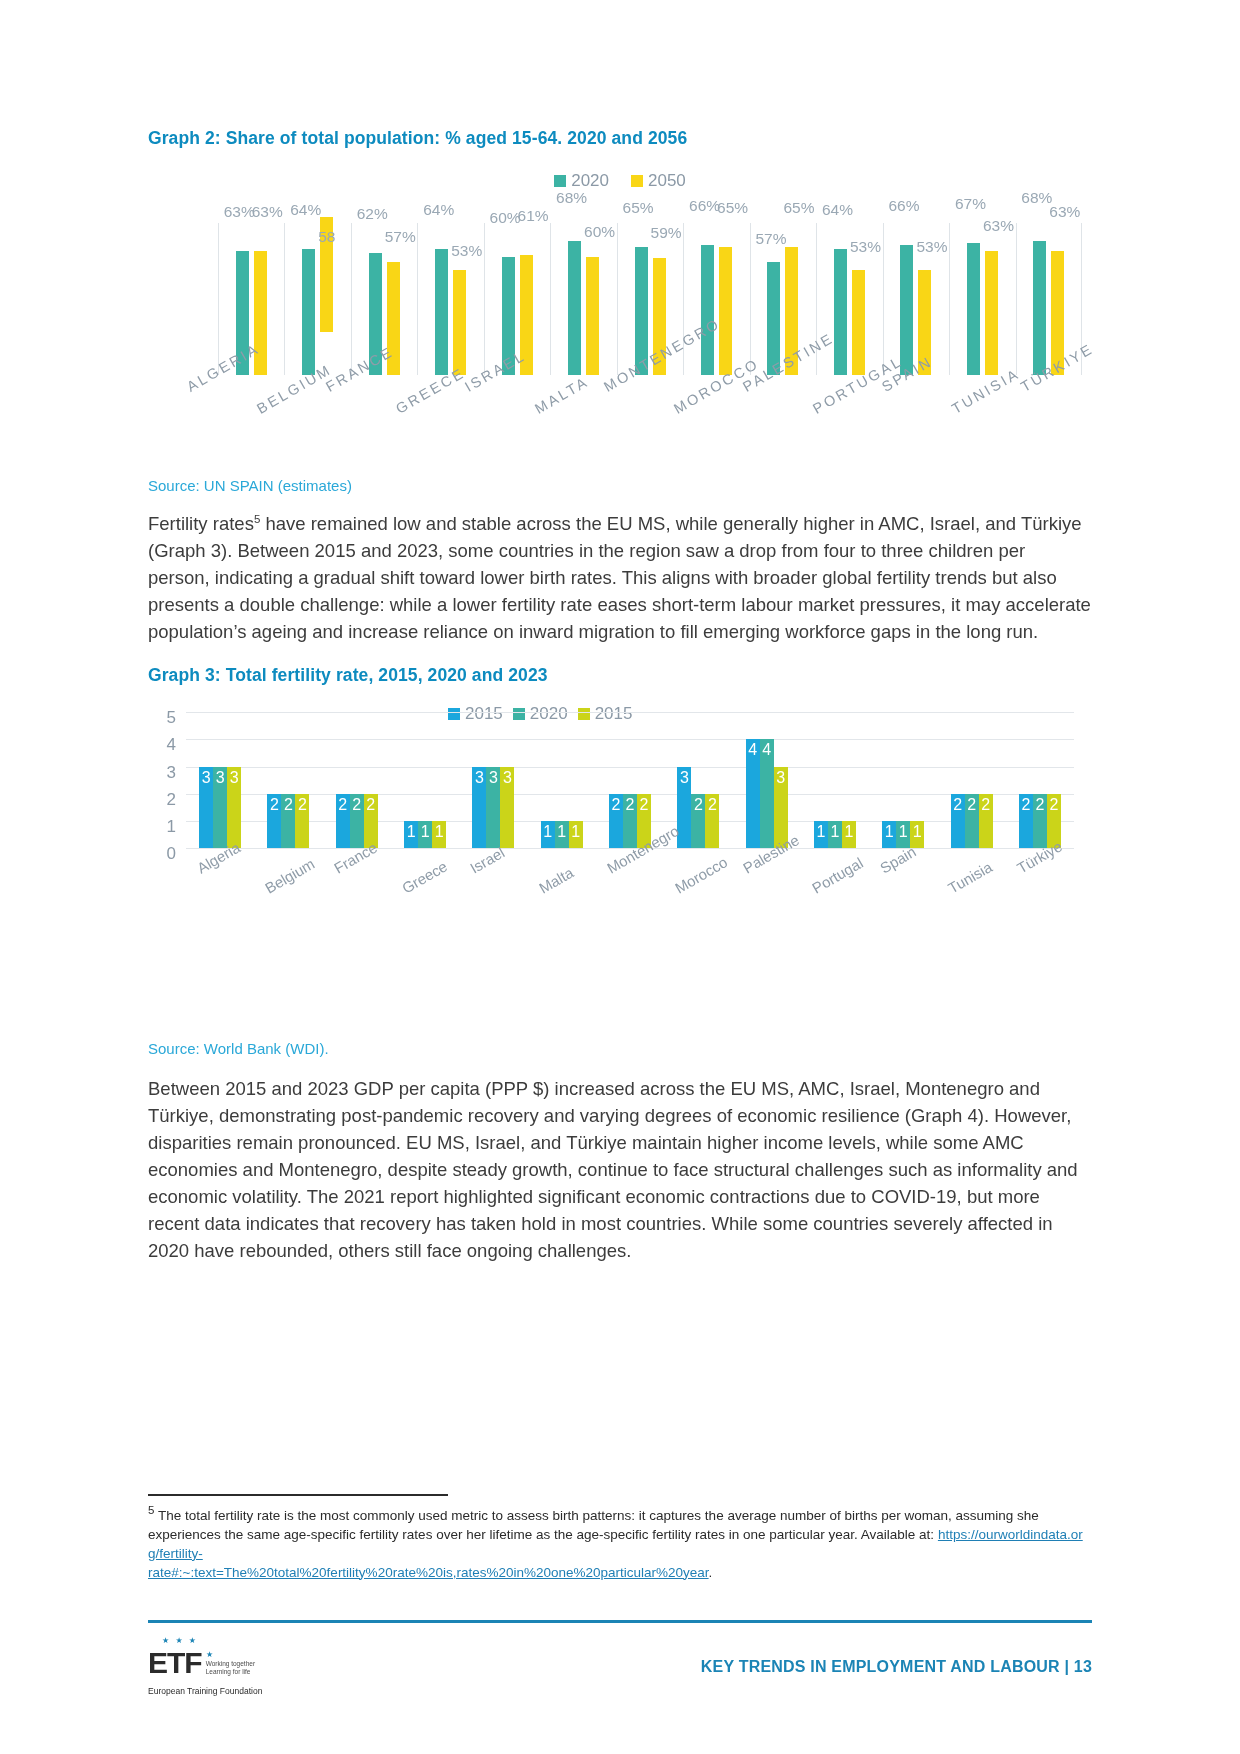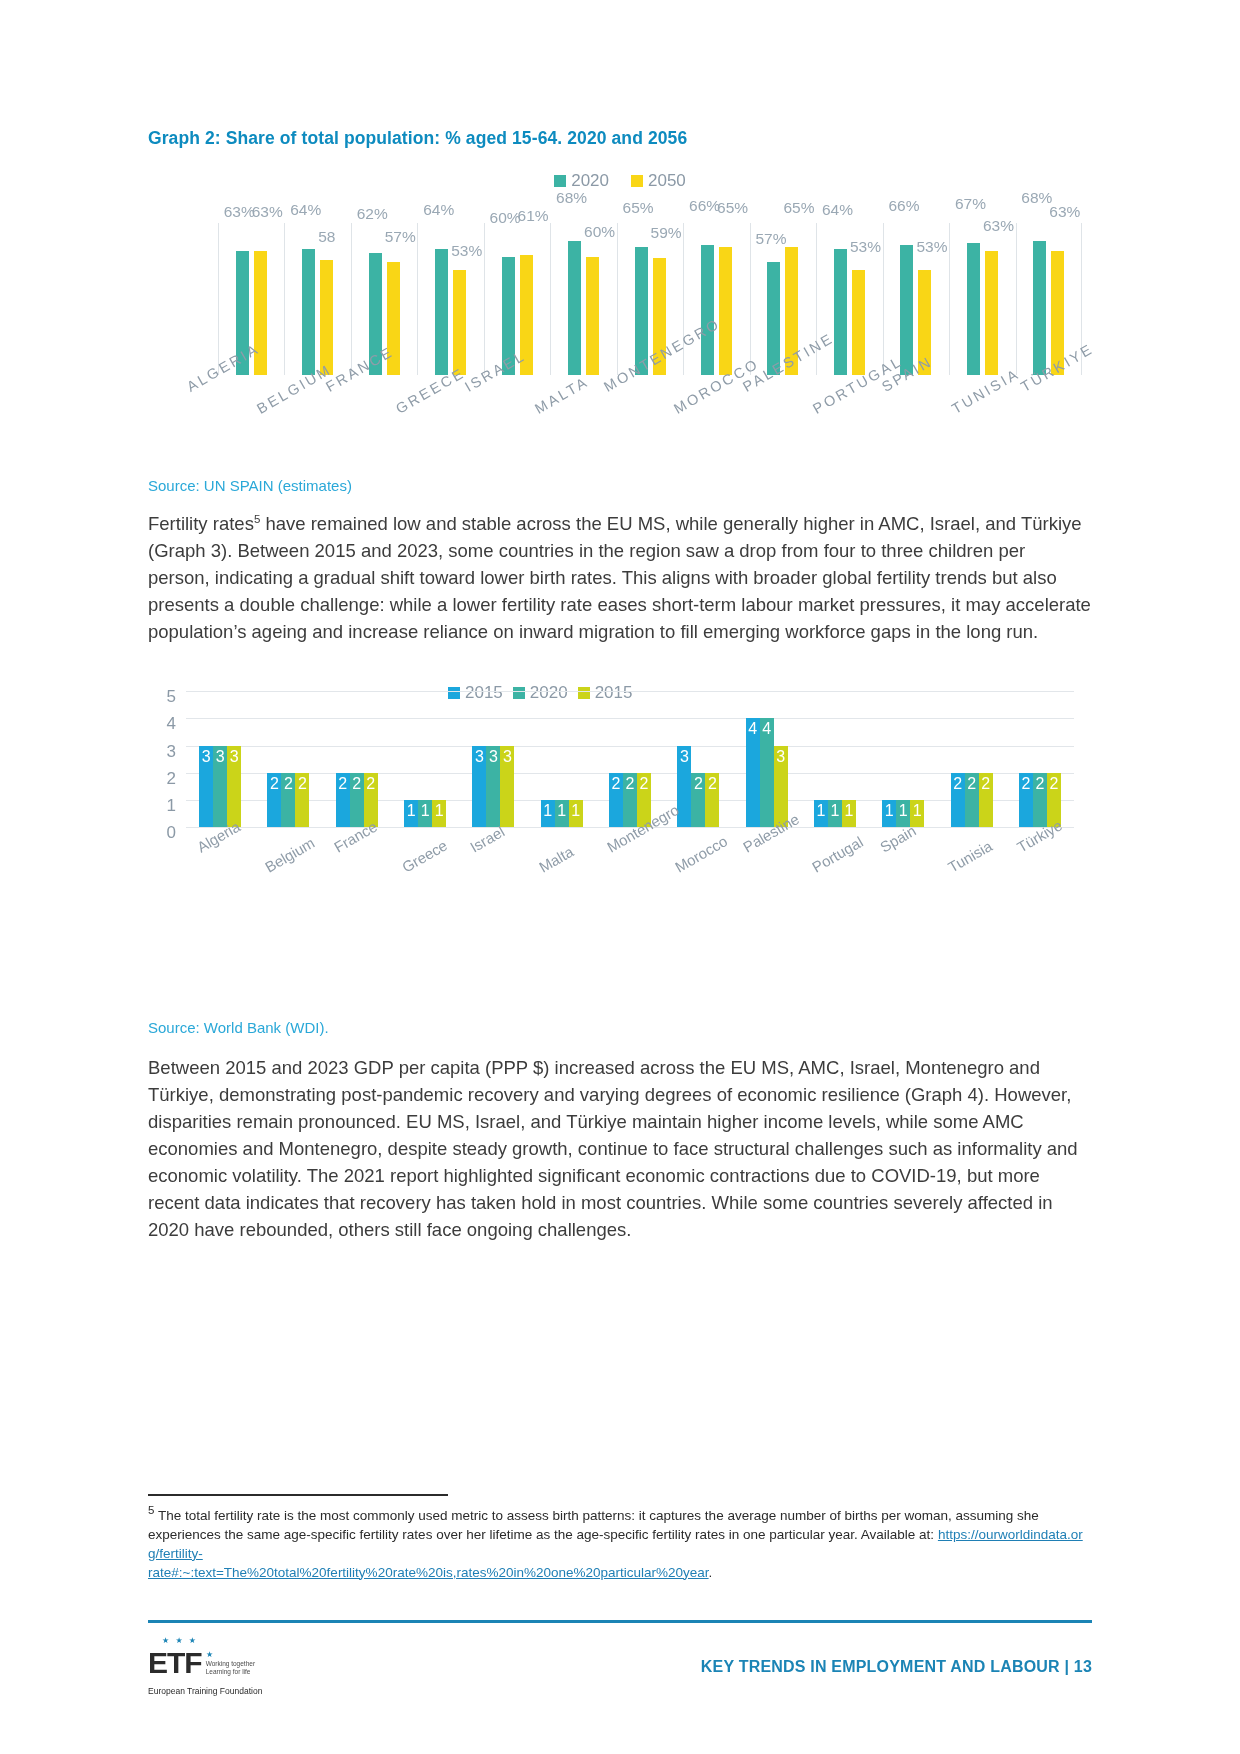--- a/index.html
+++ b/index.html
@@ -140,21 +140,21 @@
               <div style="position: relative; height: 100%; display: flex; align-items: flex-end;">
                 <div class="g2-bar s2050" style="height: 124.425px;"></div>
                 <div class="g2-lab" style="bottom: 154.425px; left: -2px;">63%</div>
               </div>
             </div>
             <div class="g2-group">
               <div style="position: relative; height: 100%; display: flex; align-items: flex-end;">
                 <div class="g2-bar s2020" style="height: 126.4px;"></div>
                 <div class="g2-lab" style="bottom: 156.4px; left: -12px;">64%</div>
               </div>
-              <div style="position: relative; height: 100%; display: flex; align-items: flex-end;">
+              <div style="position: relative; height: 100%; display: flex; ">
                 <div class="g2-bar s2050" style="height: 114.55px;"></div>
                 <div class="g2-lab" style="bottom: 128.55px; left: -2px;">58</div>
               </div>
             </div>
             <div class="g2-group">
               <div style="position: relative; height: 100%; display: flex; align-items: flex-end;">
                 <div class="g2-bar s2020" style="height: 122.45px;"></div>
                 <div class="g2-lab" style="bottom: 152.45px; left: -12px;">62%</div>
               </div>
               <div style="position: relative; height: 100%; display: flex; align-items: flex-end;">
@@ -281,20 +281,21 @@
         </div>
     </div>
 
     <div style="height:6px"></div>
     <div class="source">Source: UN SPAIN (estimates)</div>
 
     <div style="height:12px"></div>
     <p class="body"><span>Fertility rates</span><sup>5</sup><span> have remained low and stable across the EU MS, while generally higher in AMC, Israel, and Türkiye (Graph 3). Between 2015 and 2023, some countries in the region saw a drop from four to three children per person, indicating a gradual shift toward lower birth rates. This aligns with broader global fertility trends but also presents a double challenge: while a lower fertility rate eases short-term labour market pressures, it may accelerate population’s ageing and increase reliance on inward migration to fill emerging workforce gaps in the long run.</span></p>
 
     <div style="height:20px"></div>
+    <div class="graph-title">Graph 3: Total fertility rate, 2015, 2020 and 2023</div>
 
     <div class="chart" id="g3" style="margin-top:14px;">
       <div class="legend" style="position:absolute;left:300px;top:4px;width:250px;justify-content:flex-start;gap:10px;">
         <span class="item">
           <span class="sw" style="background:#1ba7dd"></span>
           <span>2015</span>
         </span>
         <span class="item">
           <span class="sw" style="background:#3cb3a4"></span>
           <span>2020</span>

